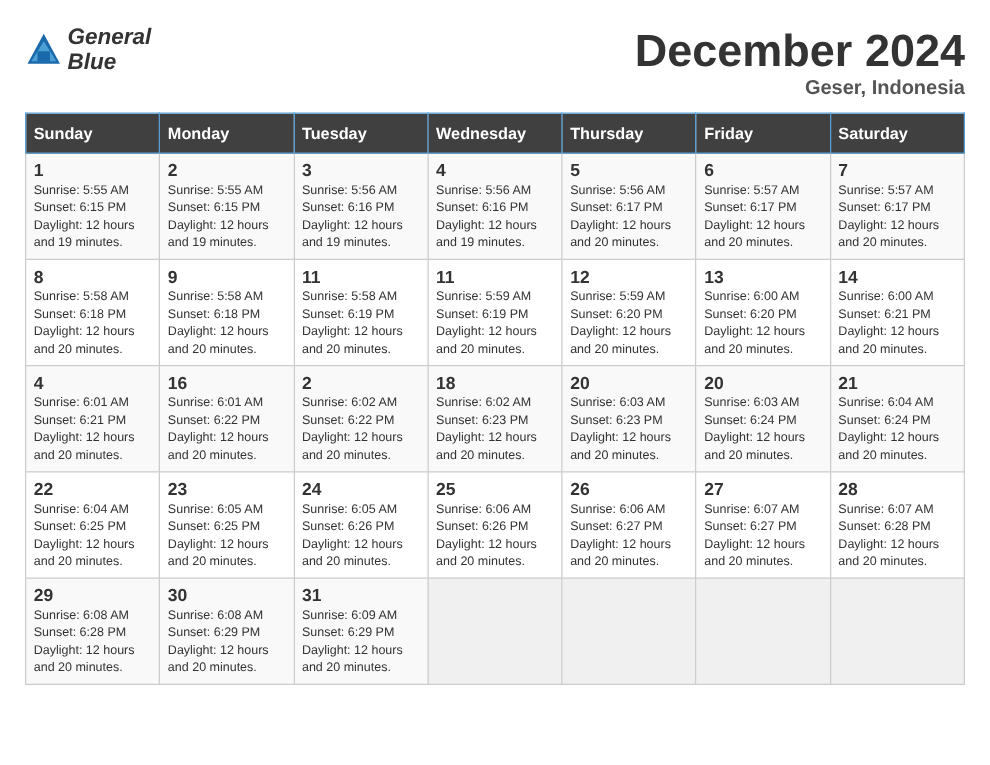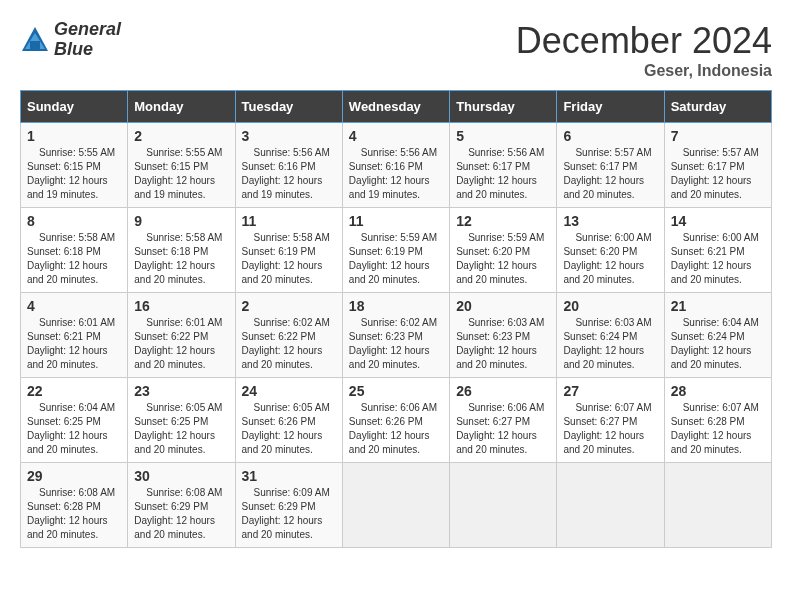--- a/index.html
+++ b/index.html
@@ -33,21 +33,21 @@
     }
     .logo-icon {
       width: 30px;
       height: 30px;
     }
     .title-area {
       text-align: right;
     }
     .month-title {
       font-size: 36px;
-      font-weight: normal;
+      font-weight: bold;
       color: #333;
     }
     .location-title {
       font-size: 16px;
       color: #555;
       font-weight: bold;
     }
     table {
       width: 100%;
       border-collapse: collapse;
@@ -78,21 +78,20 @@
       font-size: 14px;
       font-weight: bold;
       color: #333;
       display: block;
       margin-bottom: 2px;
     }
     .day-info {
       font-size: 10px;
       color: #333;
       line-height: 1.4;
-      margin-left: 12px;
     }
     td.empty {
       background: #f0f0f0 !important;
     }
   </style>
 </head>
 <body>
 
 <div class="header-area">
   <div class="logo">

